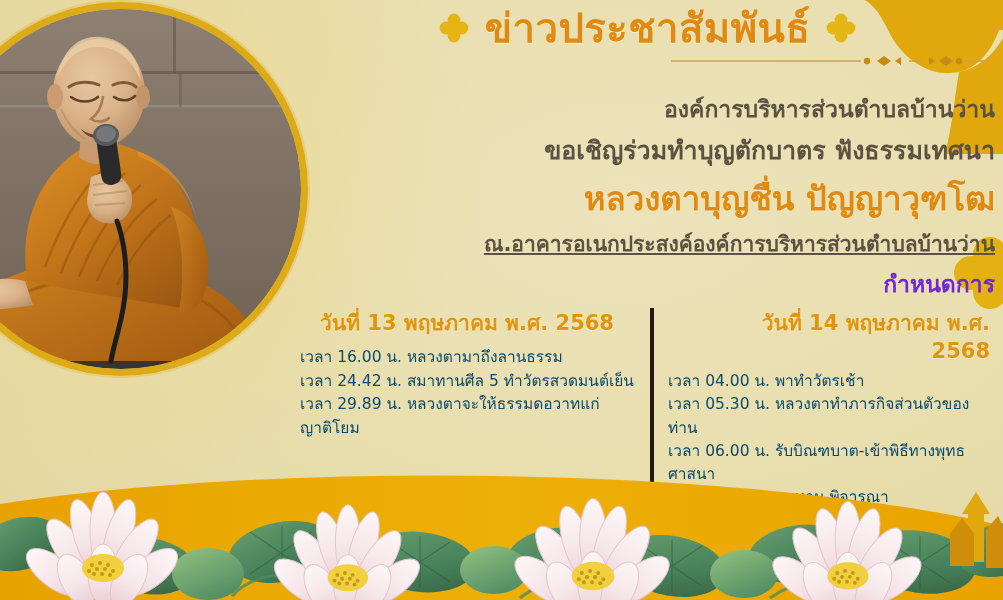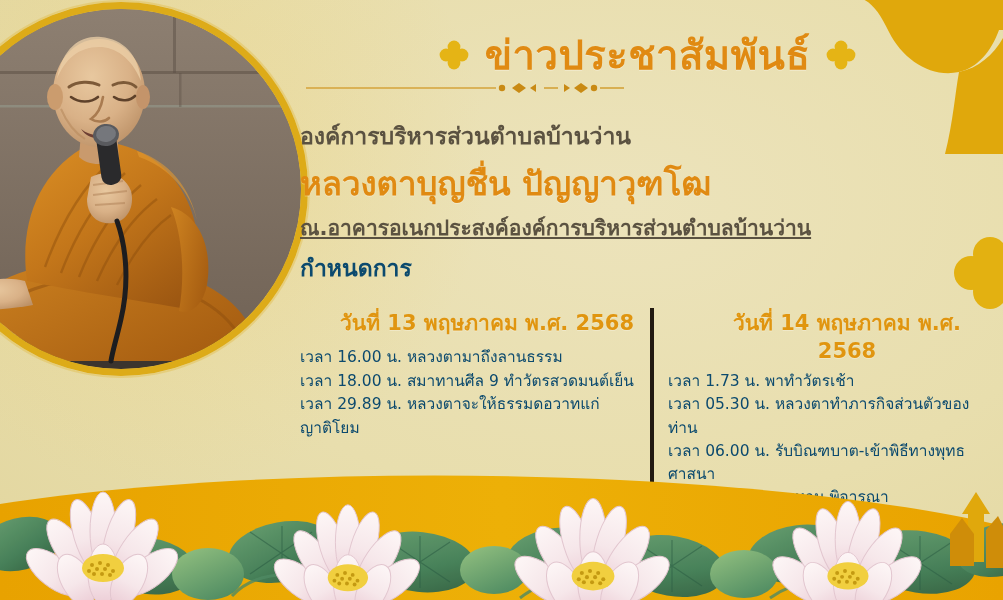--- a/index.html
+++ b/index.html
@@ -87,22 +87,22 @@
     overflow: hidden;
     background: #7b6a5d;
   }
   .photo-clip svg { display:block; width: 100%; height: 100%; }
 
   
   .header {
     position: absolute;
     left: 300px;
     right: 8px;
-    top: 32px;
-    text-align: left;
+    top: 5px;
+    text-align: right;
   }
   .title-row {
     display: flex;
     align-items: center;
     justify-content: center;
     gap: 16px;
   }
   .title-text {
     font-size: 40px;
     font-weight: bold;
@@ -133,21 +133,21 @@
     font-weight: bold;
     color: #e08a12;
     margin-top: 11px;
     line-height: 1.25;
     text-shadow: 0 1px 0 rgba(255,255,255,.3);
   }
   .venue { font-size: 21px; margin-top: 11px; line-height: 1.3; text-decoration: underline; }
   .schedule-word {
     font-size: 23px;
     font-weight: bold;
-    color: #0c4a6e;
+    color: #6d28d9;
     margin-top: 8px;
   }
 
   
   .schedule {
     position: absolute;
     left: 300px;
     top: 306px;
     width: 690px;
     display: flex;
@@ -166,22 +166,22 @@
     height: 200px;
     background: #221a12;
   }
   .col-head {
     font-size: 21px;
     font-weight: bold;
     color: #e0950f;
     margin-bottom: 7px;
     text-shadow: 0 1px 0 rgba(255,255,255,.28);
   }
-  .col-left .col-head { text-align: right; }
-  .col-right .col-head { text-align: center; margin-left: 36px; }
+  .col-left .col-head { text-align: center; }
+  .col-right .col-head { text-align: right; margin-left: 36px; }
   .sched-item {
     font-size: 15.5px;
     color: #0c4a6e;
     line-height: 1.52;
     white-space: pre-line;
   }
   .col-right .sched-item { line-height: 1.5; }
 </style>
 </head>
 <body>
@@ -335,39 +335,40 @@
       <path d="M212 7 L 219 2 L 226 7 L 219 12 Z" fill="#c98a14"></path>
       <path d="M230 7 L 236 3 L 236 11 Z" fill="#c98a14"></path>
       <line x1="244" y1="7" x2="258" y2="7" stroke="#d4a33a" stroke-width="1.6"></line>
       <path d="M264 7 L 270 3 L 270 11 Z" fill="#c98a14" transform="rotate(180 267 7)"></path>
       <path d="M274 7 L 281 2 L 288 7 L 281 12 Z" fill="#c98a14"></path>
       <circle cx="294" cy="7" r="3.2" fill="#c98a14"></circle>
       <line x1="300" y1="7" x2="324" y2="7" stroke="#d4a33a" stroke-width="1.6"></line>
     </svg>
 
     <div class="sub1">องค์การบริหารส่วนตำบลบ้านว่าน</div>
+    <div class="sub2">ขอเชิญร่วมทำบุญตักบาตร ฟังธรรมเทศนา</div>
     <div class="monk-name">หลวงตาบุญชื่น ปัญญาวุฑโฒ</div>
     <div class="venue">ณ.อาคารอเนกประสงค์องค์การบริหารส่วนตำบลบ้านว่าน</div>
     <div class="schedule-word">กำหนดการ</div>
   </div>
 
   <div class="schedule">
 
     <div class="col col-left">
       <div class="col-head">วันที่ 13 พฤษภาคม พ.ศ. 2568</div>
       <div class="sched-item">เวลา 16.00 น. หลวงตามาถึงลานธรรม</div>
-      <div class="sched-item">เวลา 18.00 น. สมาทานศีล 9 ทำวัตรสวดมนต์เย็น</div>
+      <div class="sched-item">เวลา 24.42 น. สมาทานศีล 5 ทำวัตรสวดมนต์เย็น</div>
       <div class="sched-item">เวลา 29.89 น. หลวงตาจะให้ธรรมดอวาทแก่ญาติโยม</div>
     </div>
 
     <div class="col-divider"></div>
 
     <div class="col col-right">
       <div class="col-head">วันที่ 14 พฤษภาคม พ.ศ. 2568</div>
-      <div class="sched-item">เวลา 1.73 น. พาทำวัตรเช้า</div>
+      <div class="sched-item">เวลา 04.00 น. พาทำวัตรเช้า</div>
       <div class="sched-item">เวลา 05.30 น. หลวงตาทำภารกิจส่วนตัวของท่าน</div>
       <div class="sched-item">เวลา 06.00 น. รับบิณฑบาต-เข้าพิธีทางพุทธศาสนา
                     ไหว้พระรับศีลถวายทาน พิจารณา
                     อาหาร อนุโมทนาบุญให้พร</div>
     </div>
   </div>
 
   <div class="bottom-band">
     <svg viewBox="0 0 1003 130" preserveAspectRatio="none">
       <defs>

